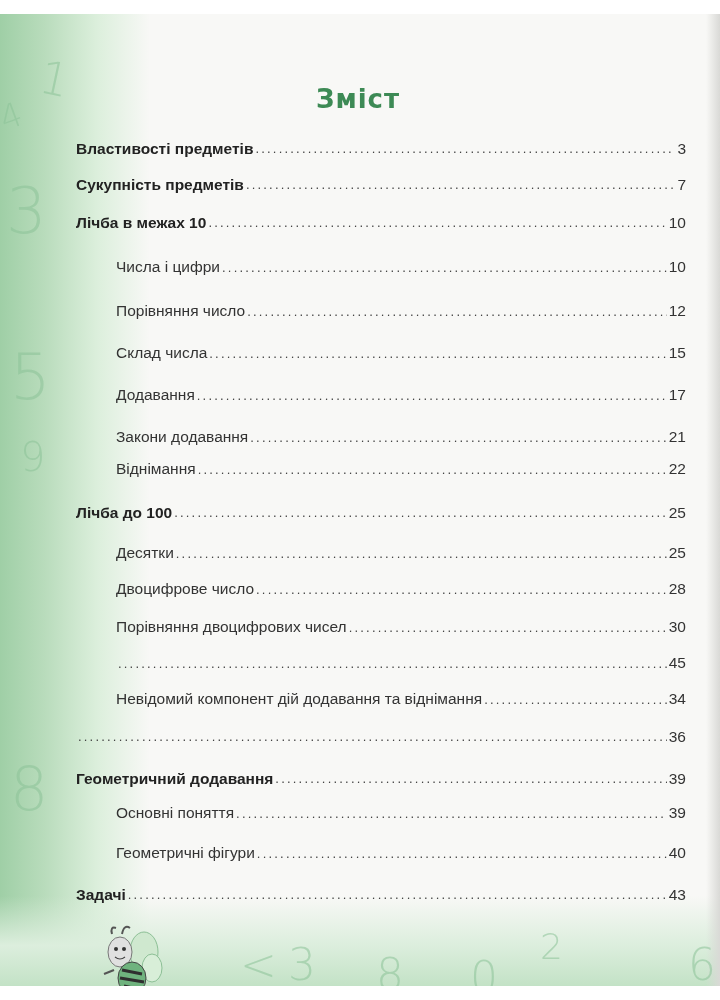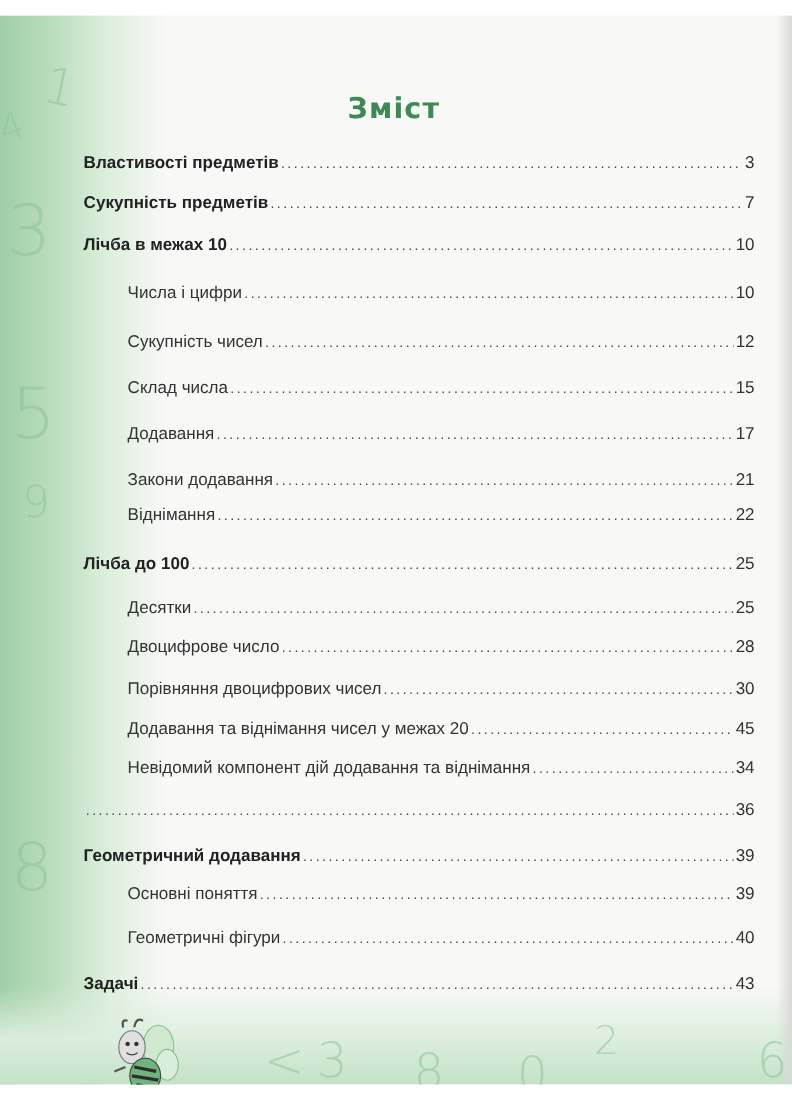--- a/index.html
+++ b/index.html
@@ -106,21 +106,21 @@
       <span class="label">Лічба в межах 10</span>
         <span class="dots"></span>
         <span class="page-no">10</span>
     </div>
     <div class="row sub" style="top:118px">
       <span class="label">Числа і цифри</span>
         <span class="dots"></span>
         <span class="page-no">10</span>
     </div>
     <div class="row sub" style="top:162px">
-      <span class="label">Сукупність чисел</span>
+      <span class="label">Порівняння число</span>
         <span class="dots"></span>
         <span class="page-no">12</span>
     </div>
     <div class="row sub" style="top:204px">
       <span class="label">Склад числа</span>
         <span class="dots"></span>
         <span class="page-no">15</span>
     </div>
     <div class="row sub" style="top:246px">
       <span class="label">Додавання</span>
@@ -151,21 +151,20 @@
       <span class="label">Двоцифрове число</span>
         <span class="dots"></span>
         <span class="page-no">28</span>
     </div>
     <div class="row sub" style="top:478px">
       <span class="label">Порівняння двоцифрових чисел</span>
         <span class="dots"></span>
         <span class="page-no">30</span>
     </div>
     <div class="row sub" style="top:514px">
-      <span class="label">Додавання та віднімання чисел у межах 20</span>
         <span class="dots"></span>
         <span class="page-no">45</span>
     </div>
     <div class="row sub" style="top:550px">
       <span class="label">Невідомий компонент дій додавання та віднімання</span>
         <span class="dots"></span>
         <span class="page-no">34</span>
     </div>
     <div class="row main" style="top:588px">
         <span class="dots"></span>

